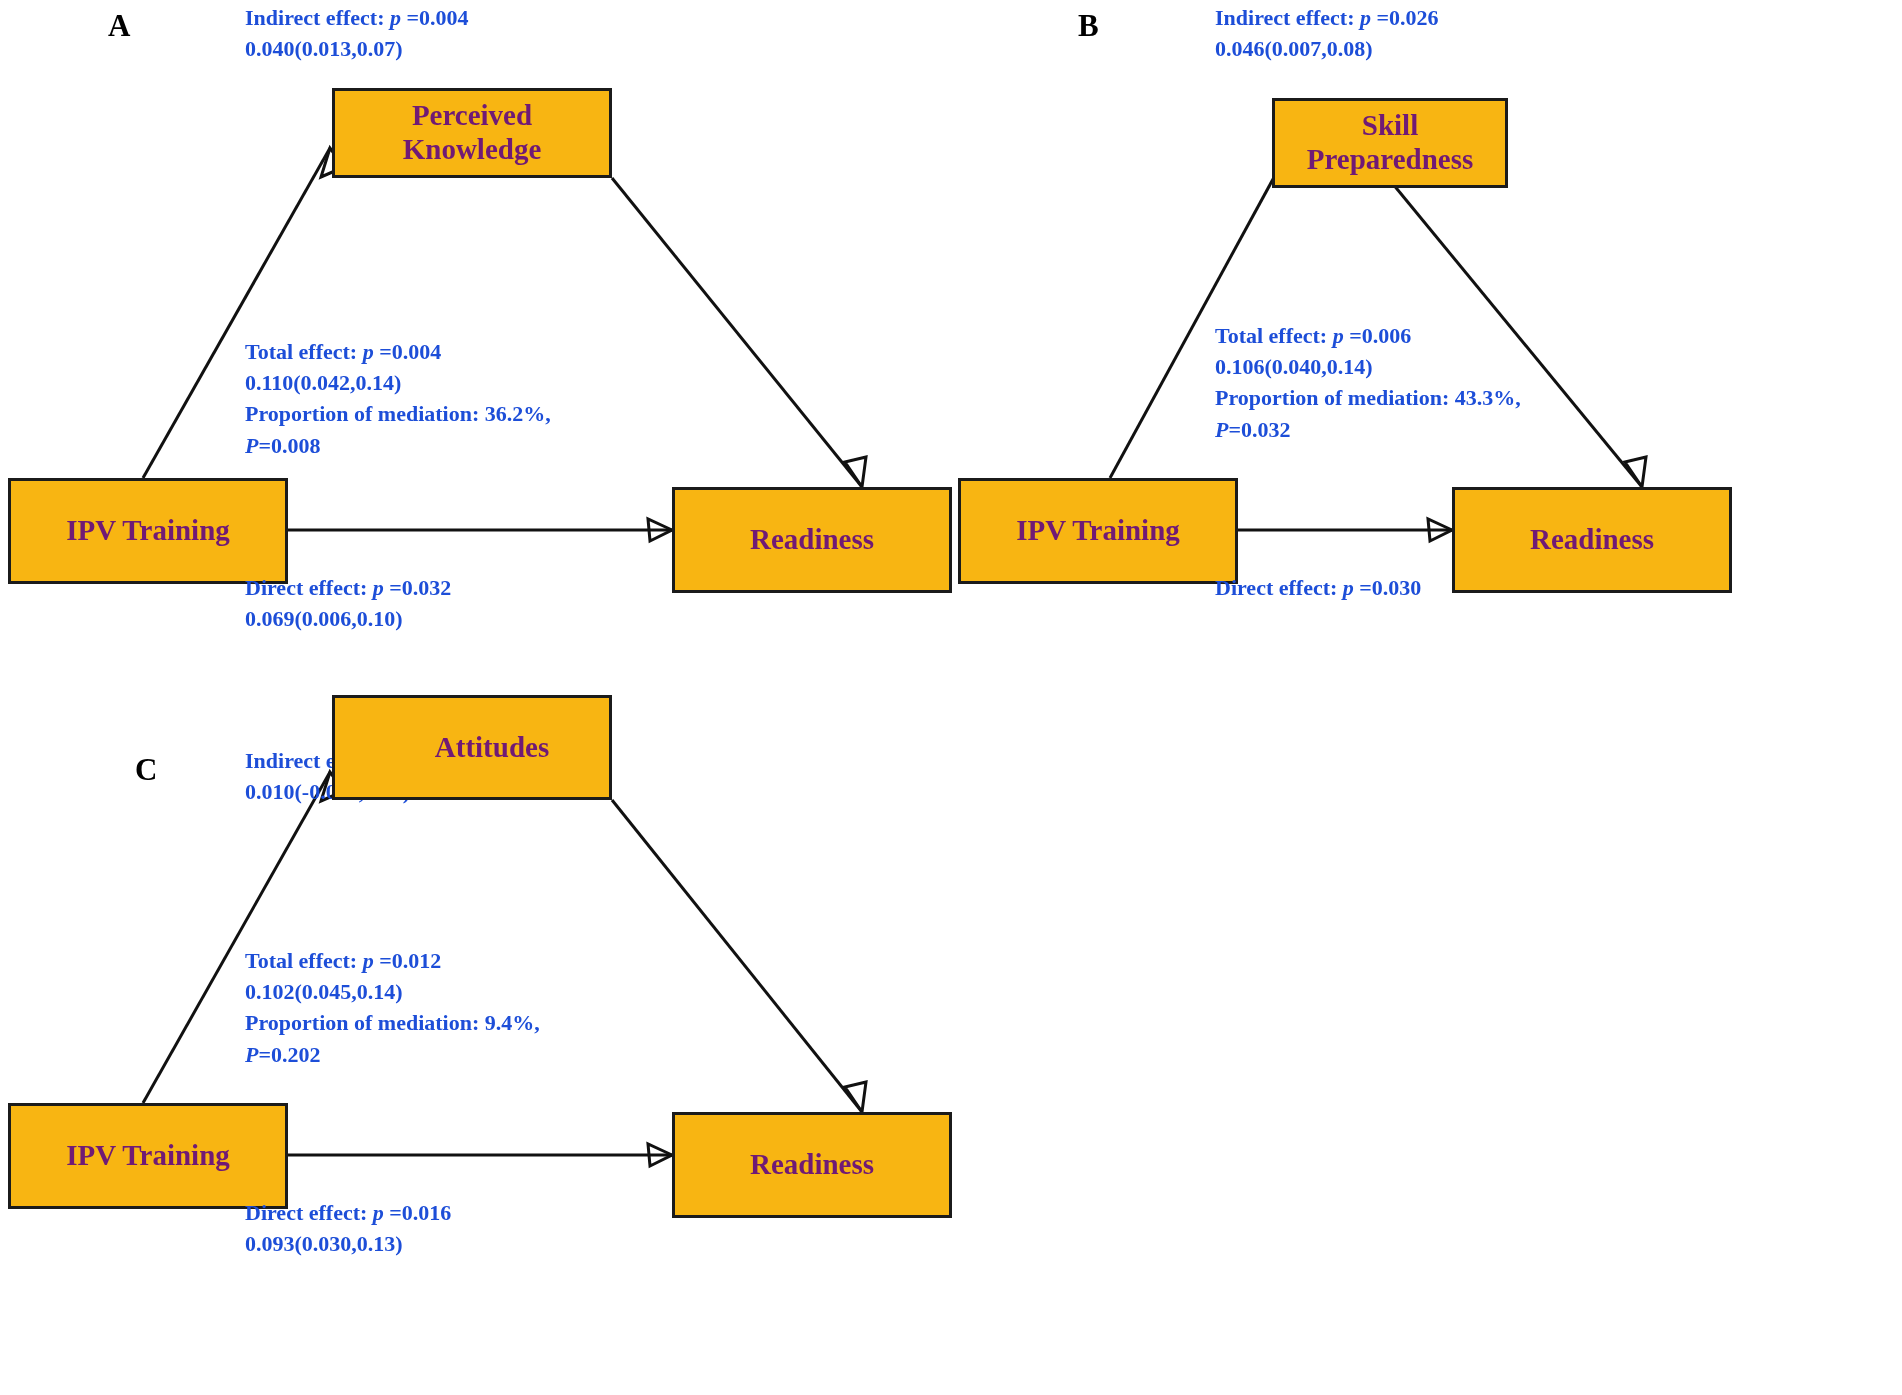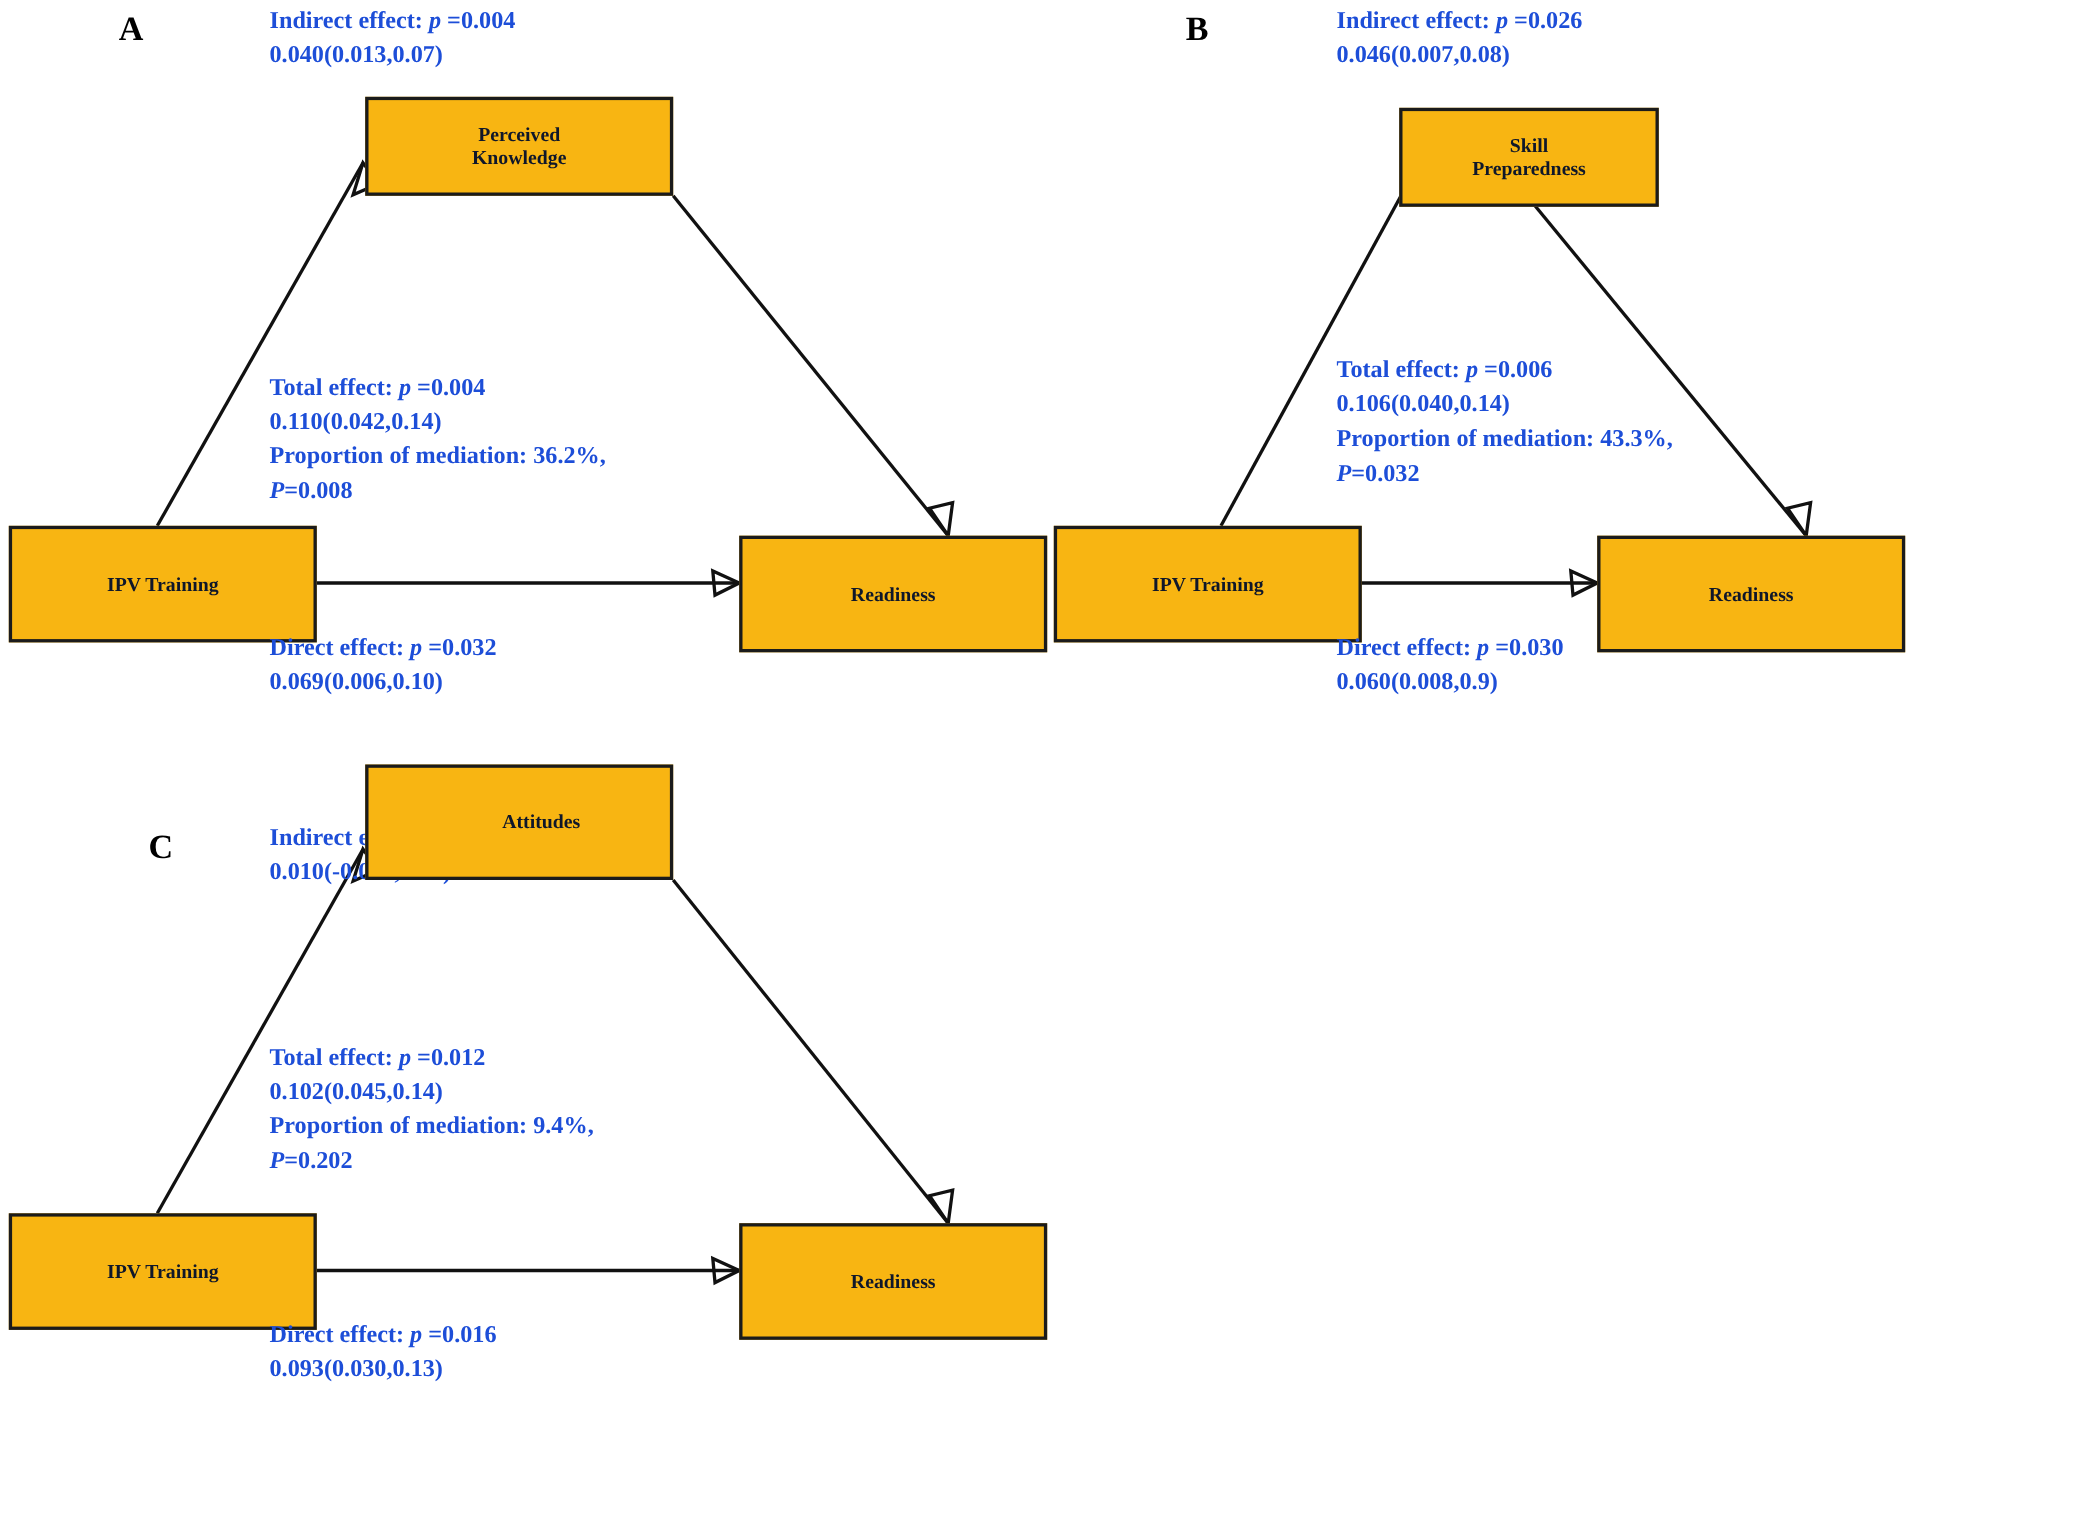--- a/index.html
+++ b/index.html
@@ -29,23 +29,23 @@
   
   .node-box {
     position: absolute;
     background: #F8B512;
     border: 3px solid #1b1b1b;
     box-sizing: border-box;
     display: flex;
     align-items: center;
     justify-content: center;
     text-align: center;
-    color: #0f172a;
+    color: #701a75;
     font-weight: bold;
-    font-size: 18px;
+    font-size: 29px;
     line-height: 1.16;
     box-shadow: 0 0 0 0 rgba(0,0,0,0);
   }
   .node-box .node-label {
     display: block;
     padding: 0 6px;
     white-space: pre-line;
   }
   
   .annot {
@@ -218,21 +218,20 @@
     <div class="node-box" style="left:1452px; top:487px; width:280px; height:106px;">
       <span class="node-label">Readiness</span>
     </div>
 
     <div class="annot" style="left:1215px; top:572px; width:450px;">
       <span class="line">
         <span>Direct effect:</span>
         <i>p</i>
         <span>=0.030</span>
       </span>
-      <span class="line">0.060(0.008,0.9)</span>
     </div>
   </div>
 
   <div class="panel">
 
     <div class="panel-letter" style="left:135px; top:752px;">C</div>
 
     <div class="annot" style="left:245px; top:745px; width:450px;">
       <span class="line">
         <span>Indirect effect:</span>

